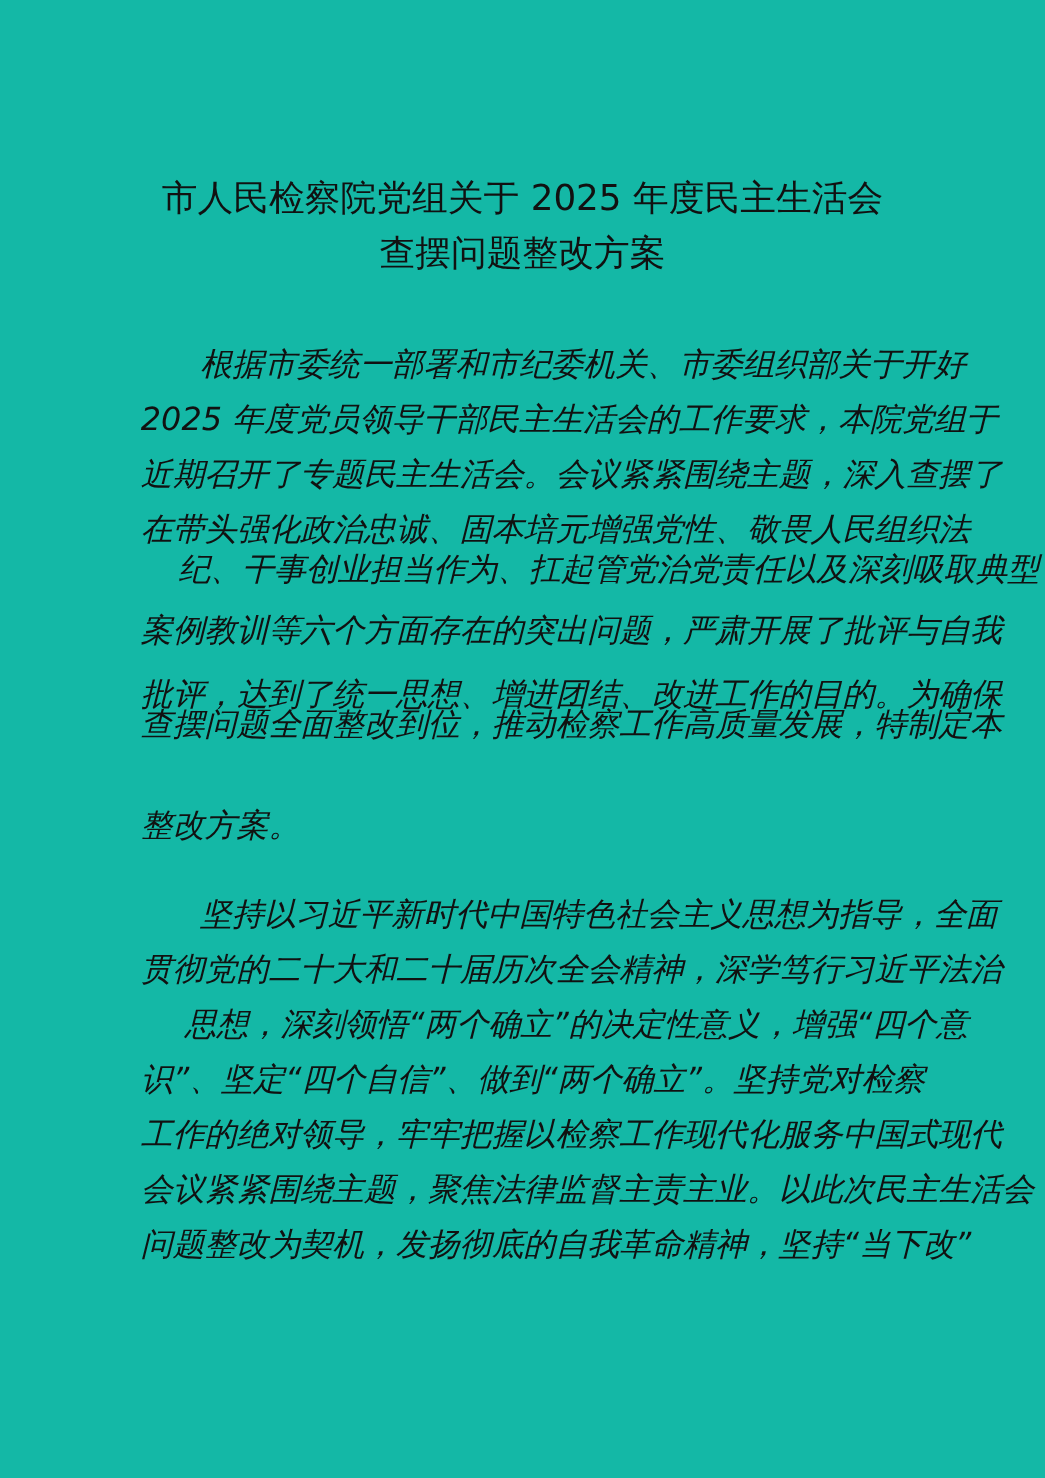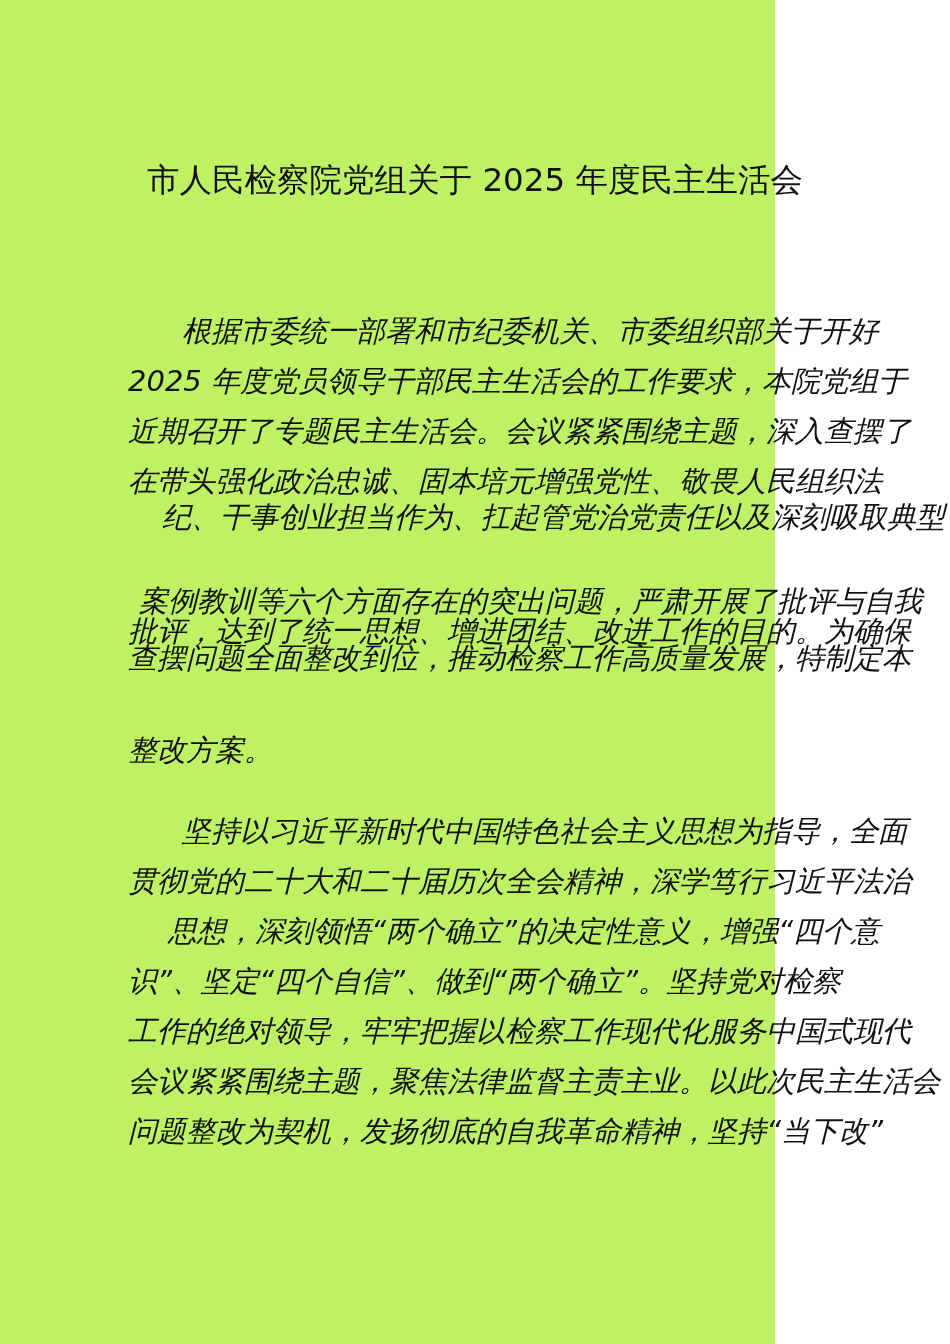--- a/index.html
+++ b/index.html
@@ -11,23 +11,23 @@
       width: 950px;
       height: 1344px;
       position: relative;
       overflow: hidden;
       font-family: "DejaVu Sans", "Liberation Sans", sans-serif;
       color: #111111;
     }
     .page {
       position: absolute;
       left: 0; top: 0;
-      width: 775px;
+      width: 950px;
       height: 1344px;
-      background: #bef264;
+      background: #14b8a6;
     }
     .title {
       position: absolute;
       left: 0;
       width: 950px;
       text-align: center;
       font-size: 32.5px;
       line-height: 50px;
       white-space: nowrap;
       letter-spacing: 0px;
@@ -49,28 +49,29 @@
     .line.indent { left: 182px; width: 650px; }
     .line.last { text-align-last: left; }
     .heading { position: absolute; left: 182px; font-size: 26.5px; line-height: 50px; white-space: nowrap; }
   </style>
 </head>
 <body>
 
 <div class="page">
 
   <div class="title title-1">市人民检察院党组关于 2025 年度民主生活会</div>
+  <div class="title title-2">查摆问题整改方案</div>
 
   <div>
     <div class="line indent" style="top:306px;">根据市委统一部署和市纪委机关、市委组织部关于开好</div>
     <div class="line" style="top:356px;">2025 年度党员领导干部民主生活会的工作要求，本院党组于</div>
     <div class="line" style="top:406px;">近期召开了专题民主生活会。会议紧紧围绕主题，深入查摆了</div>
     <div class="line" style="top:456px;">在带头强化政治忠诚、固本培元增强党性、敬畏人民组织法</div>
     <div class="line" style="top:492px;margin-left:34px;">纪、干事创业担当作为、扛起管党治党责任以及深刻吸取典型</div>
-    <div class="line" style="top:576px;margin-left:11px;">案例教训等六个方面存在的突出问题，严肃开展了批评与自我</div>
+    <div class="line" style="top:548px;">案例教训等六个方面存在的突出问题，严肃开展了批评与自我</div>
     <div class="line" style="top:606px;">批评，达到了统一思想、增进团结、改进工作的目的。为确保</div>
     <div class="line" style="top:633px;">查摆问题全面整改到位，推动检察工作高质量发展，特制定本</div>
     <div class="line last" style="top:725px;">整改方案。</div>
   </div>
 
 
   <div>
     <div class="line indent" style="top:806px;">坚持以习近平新时代中国特色社会主义思想为指导，全面</div>
     <div class="line" style="top:856px;">贯彻党的二十大和二十届历次全会精神，深学笃行习近平法治</div>
     <div class="line" style="top:906px;margin-left:40px;">思想，深刻领悟“两个确立”的决定性意义，增强“四个意</div>

